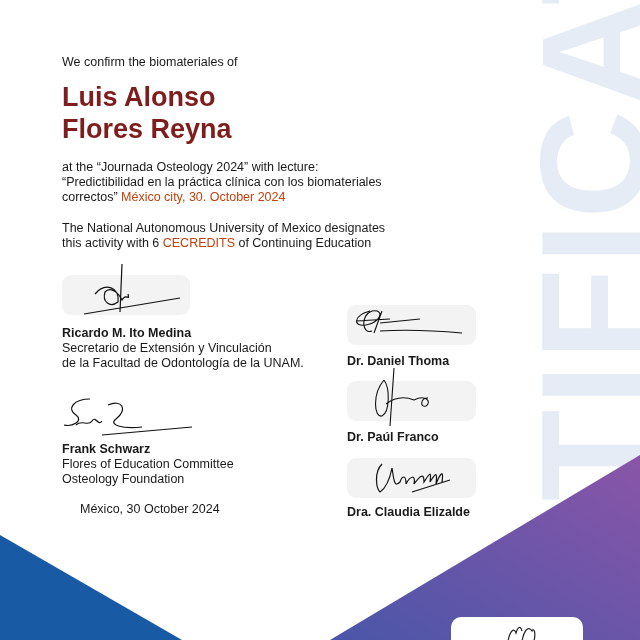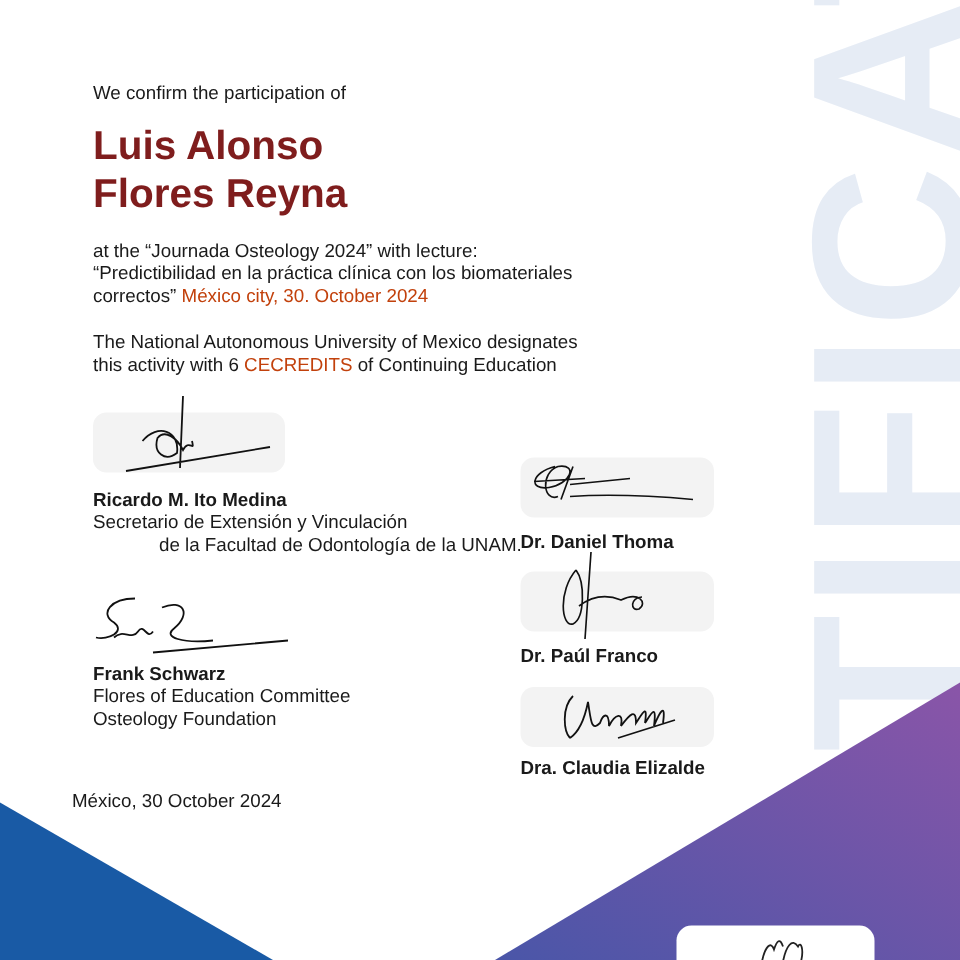--- a/index.html
+++ b/index.html
@@ -66,45 +66,45 @@
     <linearGradient id="pg" x1="0" y1="1" x2="1" y2="0">
       <stop offset="0" stop-color="#4a56a8"></stop>
       <stop offset="1" stop-color="#8a55a8"></stop>
     </linearGradient>
   </defs>
   <polygon points="0,535 182,640 0,640" fill="#195aa5"></polygon>
   <polygon points="330,640 640,455 640,640" fill="url(#pg)"></polygon>
 </svg>
 
 <div class="content">
-  <div class="t intro">We confirm the participation of</div>
+  <div class="t intro">We confirm the biomateriales of</div>
   <div class="t name name1">Luis Alonso</div>
   <div class="t name name2">Flores Reyna</div>
   <div class="t p1">at the “Journada Osteology 2024” with lecture:</div>
   <div class="t p2">“Predictibilidad en la práctica clínica con los biomateriales</div>
   <div class="t p3"><span>correctos” </span><span class="blue">México city, 30. October 2024</span></div>
   <div class="t p4">The National Autonomous University of Mexico designates</div>
   <div class="t p5"><span>this activity with 6 </span><span class="blue">CECREDITS</span><span> of Continuing Education</span></div>
 </div>
 
 <div class="sigbox" style="left:62px;top:275px;width:128px;height:40px;"></div>
 <svg class="sig" style="left:80px;top:262px;" width="110" height="60">
   <path d="M42 2 L40 50 M15 32 C25 20, 40 25, 38 40 C30 46, 22 40, 25 30 C30 24, 38 30, 42 38 C46 30, 50 40, 48 32 M4 52 L100 36" stroke="#111" stroke-width="1.2" fill="none"></path>
 </svg>
 <div class="t bold" style="left:62px;top:326px;">Ricardo M. Ito Medina</div>
 <div class="t" style="left:62px;top:341px;">Secretario de Extensión y Vinculación</div>
-<div class="t" style="left:62px;top:356px;margin-left:44px;">de la Facultad de Odontología de la UNAM.</div>
+<div class="t" style="left:62px;top:356px;">de la Facultad de Odontología de la UNAM.</div>
 
 <svg class="sig" style="left:62px;top:395px;" width="140" height="45">
   <path d="M28 4 C12 4, 4 14, 14 20 C22 26, 10 32, 2 30 M14 30 C20 24, 26 32, 30 26 C34 20, 36 32, 40 26 M46 10 C60 4, 66 14, 54 24 C46 30, 60 34, 80 32 M40 40 L130 32" stroke="#111" stroke-width="1.2" fill="none"></path>
 </svg>
 <div class="t bold" style="left:62px;top:442px;">Frank Schwarz</div>
 <div class="t" style="left:62px;top:457px;">Flores of Education Committee</div>
 <div class="t" style="left:62px;top:472px;">Osteology Foundation</div>
-<div class="t" style="left:48px;top:502px;margin-top:25px;">México, 30 October 2024</div>
+<div class="t" style="left:80px;top:502px;">México, 30 October 2024</div>
 
 <div class="sigbox" style="left:347px;top:305px;width:129px;height:40px;"></div>
 <svg class="sig" style="left:350px;top:305px;" width="120" height="40">
   <path d="M20 6 C4 10, 2 22, 16 20 C30 18, 36 4, 22 6 C10 10, 12 30, 22 26 M6 16 L40 14 M24 28 L32 6 M30 18 L70 14 M30 26 C60 24, 90 26, 112 28" stroke="#111" stroke-width="1.1" fill="none"></path>
 </svg>
 <div class="t bold" style="left:347px;top:354px;">Dr. Daniel Thoma</div>
 
 <div class="sigbox" style="left:347px;top:381px;width:129px;height:40px;"></div>
 <svg class="sig" style="left:370px;top:368px;" width="90" height="60">
   <path d="M14 12 C2 26, 4 50, 12 48 C20 44, 20 20, 14 12 M24 0 L20 58 M16 36 C24 30, 34 28, 44 32 C56 26, 62 34, 56 38 C50 40, 50 30, 58 30" stroke="#111" stroke-width="1.1" fill="none"></path>

